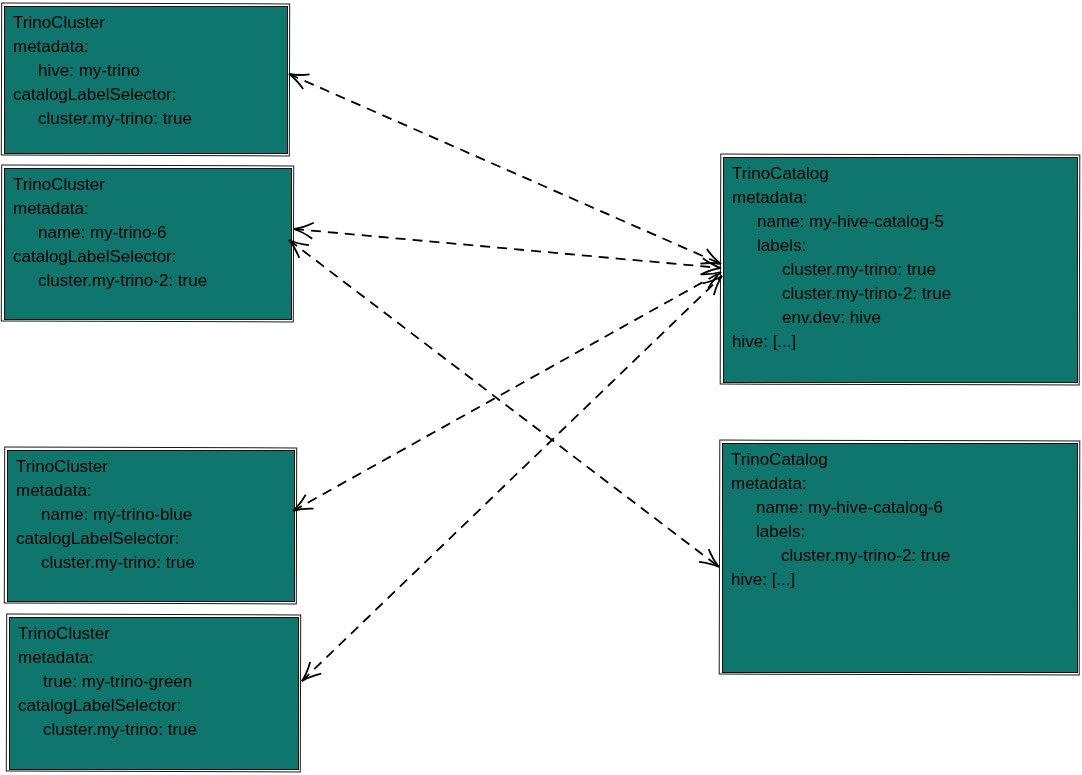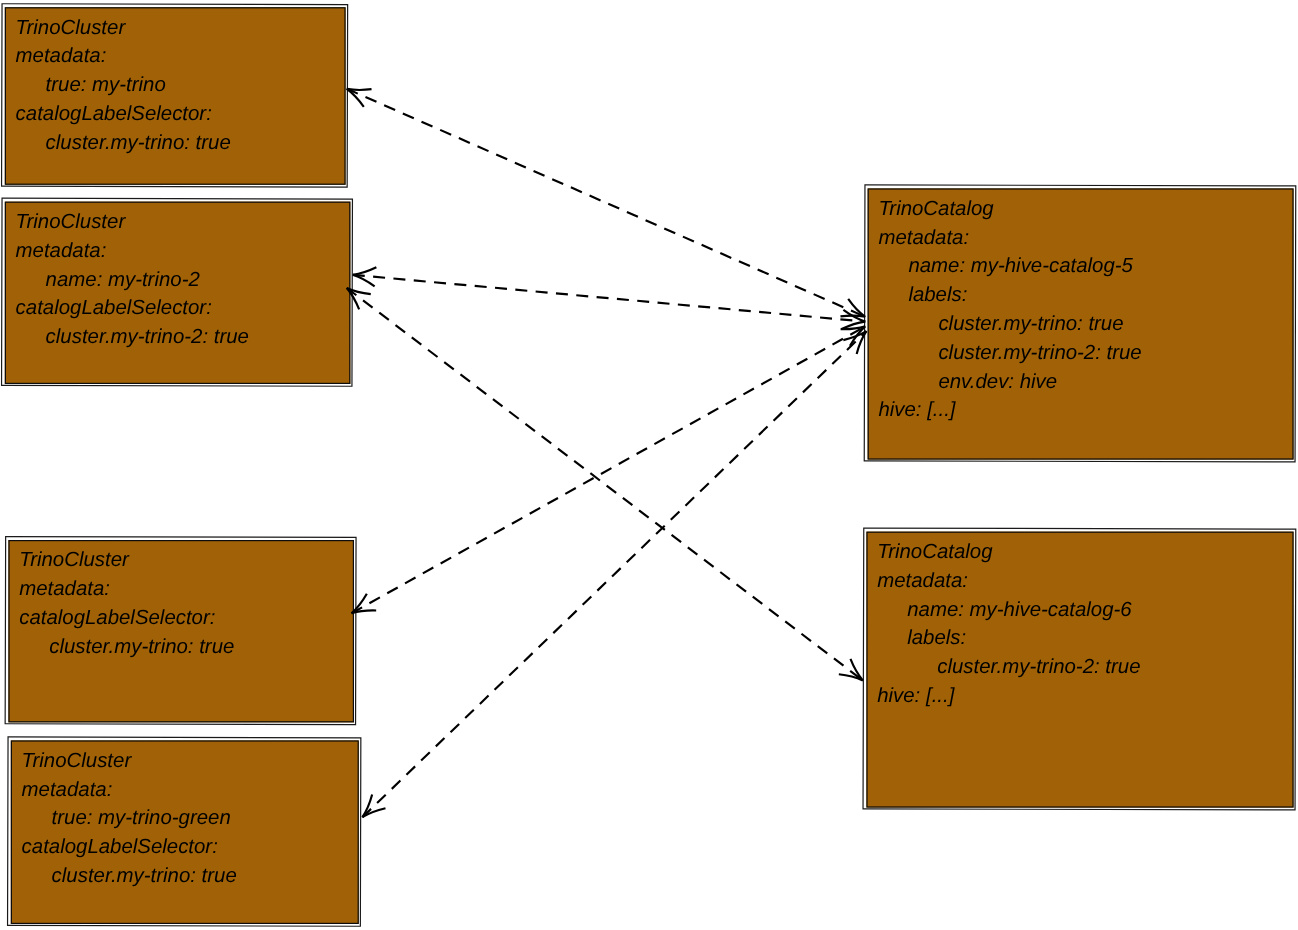--- a/index.html
+++ b/index.html
@@ -13,25 +13,24 @@
     height: 775px;
     background: #ffffff;
     overflow: hidden;
     font-family: "Liberation Sans", "DejaVu Sans", sans-serif;
     color: #000000;
   }
   
   .box {
     position: absolute;
     box-sizing: border-box;
-    background: #a16207;
+    background: #0f766e;
     border: 1.7px solid #0d0d0d;
     padding: 4px 20px 4px 8px;
     z-index: 1;
-    font-style: italic;
   }
   .box::before {
     content: "";
     position: absolute;
     left: -4px;
     top: -4px;
     right: -3px;
     bottom: -3px;
     border: 1.1px solid #1a1a1a;
     transform: rotate(0.15deg);
@@ -74,34 +73,35 @@
     </defs>
   <path d="M289,74 L721,264" class="connector" marker-start="url(#arrowhead)" marker-end="url(#arrowhead)" style="stroke: rgb(0, 0, 0);"></path>
       <path d="M294,229 L721,268" class="connector" marker-start="url(#arrowhead)" marker-end="url(#arrowhead)" style="stroke: rgb(0, 0, 0);"></path>
       <path d="M293,511 L721,272" class="connector" marker-start="url(#arrowhead)" marker-end="url(#arrowhead)" style="stroke: rgb(0, 0, 0);"></path>
       <path d="M302,681 L722,276" class="connector" marker-start="url(#arrowhead)" marker-end="url(#arrowhead)" style="stroke: rgb(0, 0, 0);"></path>
       <path d="M289,240 L719,567" class="connector" marker-start="url(#arrowhead)" marker-end="url(#arrowhead)" style="stroke: rgb(0, 0, 0);"></path>
     </svg>
 <div class="box" style="left: 4px; top: 6px; width: 284px; height: 148px;">
       <div class="yline ind0">TrinoCluster</div>
       <div class="yline ind0">metadata:</div>
-      <div class="yline ind1">true: my-trino</div>
+      <div class="yline ind1">hive: my-trino</div>
       <div class="yline ind0">catalogLabelSelector:</div>
       <div class="yline ind1">cluster.my-trino: true</div>
     </div>
     <div class="box" style="left: 4px; top: 168px; width: 288px; height: 152px;">
       <div class="yline ind0">TrinoCluster</div>
       <div class="yline ind0">metadata:</div>
-      <div class="yline ind1">name: my-trino-2</div>
+      <div class="yline ind1">name: my-trino-6</div>
       <div class="yline ind0">catalogLabelSelector:</div>
       <div class="yline ind1">cluster.my-trino-2: true</div>
     </div>
     <div class="box" style="left: 7px; top: 450px; width: 288px; height: 152px;">
       <div class="yline ind0">TrinoCluster</div>
       <div class="yline ind0">metadata:</div>
+      <div class="yline ind1">name: my-trino-blue</div>
       <div class="yline ind0">catalogLabelSelector:</div>
       <div class="yline ind1">cluster.my-trino: true</div>
     </div>
     <div class="box" style="left: 9px; top: 617px; width: 290px; height: 153px;">
       <div class="yline ind0">TrinoCluster</div>
       <div class="yline ind0">metadata:</div>
       <div class="yline ind1">true: my-trino-green</div>
       <div class="yline ind0">catalogLabelSelector:</div>
       <div class="yline ind1">cluster.my-trino: true</div>
     </div>

